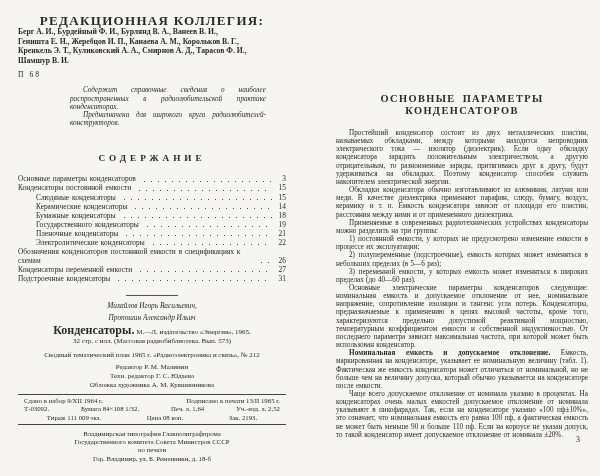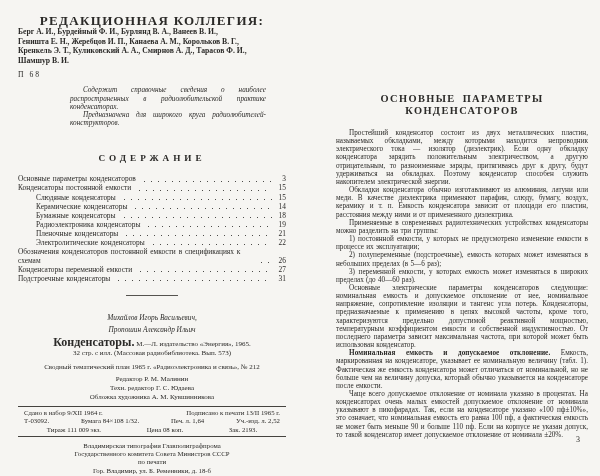--- a/index.html
+++ b/index.html
@@ -33,21 +33,21 @@
   .toc-row{display:flex;align-items:flex-end;margin-bottom:0.4px;}
   .toc-row.indent{padding-left:18px;}
   .toc-label{flex:0 1 auto;word-spacing:1px;}
   .toc-leader{
     flex:1 1 14px;min-width:14px;height:3px;margin:0 4px 1.5px 5px;
     background-image:radial-gradient(circle,#4c4b48 0.7px,rgba(0,0,0,0) 0.95px);
     background-size:7px 3px;background-repeat:repeat-x;background-position:0 100%;
   }
   .toc-page{flex:0 0 auto;text-align:right;min-width:10px;}
   .short-rule{width:52px;margin:11px auto 0 auto;border-top:1px solid #55534f;}
-  .authors{margin-top:18px;text-align:center;font-style:italic;
+  .authors{margin-top:6px;text-align:center;font-style:italic;
     font-size:7.3px;line-height:8.5px;}
   .authors div{margin-bottom:3.5px;}
   .bookline{margin-top:4px;text-align:center;font-size:7px;line-height:8.4px;}
   .bookline b{font-size:12px;}
   .bookline2{text-align:center;font-size:7px;line-height:8.4px;}
   .planline{margin-top:6px;text-align:center;font-size:7px;line-height:8.4px;}
   .staff{margin-top:4px;text-align:center;font-size:7px;line-height:8.8px;}
   .print-info{
     margin-top:4px;border-top:1.2px solid #45433f;border-bottom:1.2px solid #45433f;
     padding:2px 6px;font-size:6.8px;line-height:8.4px;
@@ -108,21 +108,21 @@
           <span class="toc-label">Керамические конденсаторы</span>
           <span class="toc-leader"></span>
           <span class="toc-page">14</span>
         </div>
         <div class="toc-row indent">
           <span class="toc-label">Бумажные конденсаторы</span>
           <span class="toc-leader"></span>
           <span class="toc-page">18</span>
         </div>
         <div class="toc-row indent">
-          <span class="toc-label">Радиоэлектроника конденсаторы</span>
+          <span class="toc-label">Государственного конденсаторы</span>
           <span class="toc-leader"></span>
           <span class="toc-page">19</span>
         </div>
         <div class="toc-row indent">
           <span class="toc-label">Пленочные конденсаторы</span>
           <span class="toc-leader"></span>
           <span class="toc-page">21</span>
         </div>
         <div class="toc-row indent">
           <span class="toc-label">Электролитические конденсаторы</span>

